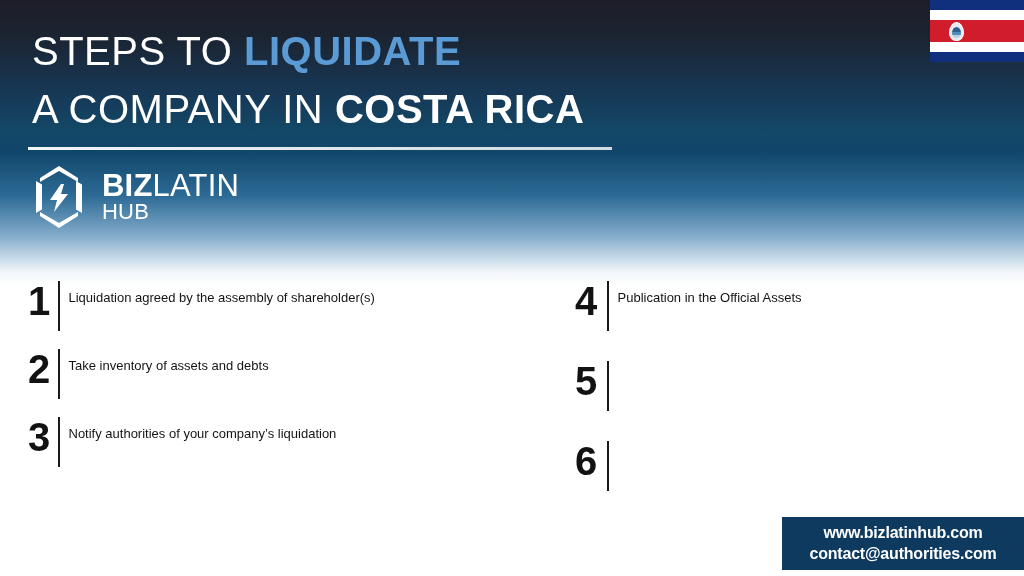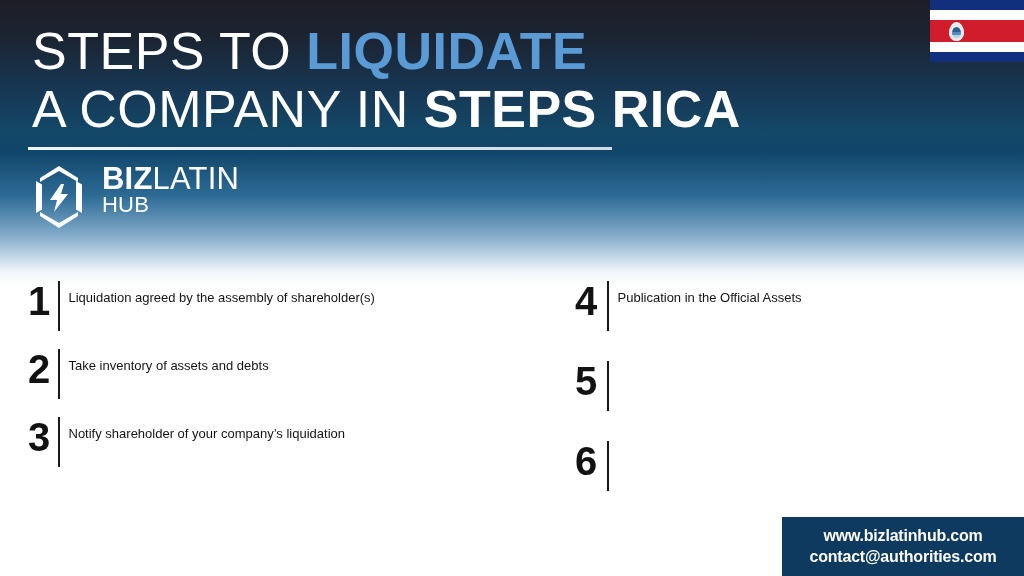--- a/index.html
+++ b/index.html
@@ -55,39 +55,39 @@
     position:absolute;
     left:2px; top:4px;
     width:9px; height:11px;
     border-radius:50% 50% 45% 45% / 55% 55% 45% 45%;
     background:linear-gradient(to bottom,#2a5f8f 0%,#2a5f8f 45%,#4f8cc0 46%,#4f8cc0 70%,#b8cfe0 71%,#b8cfe0 100%);
   }
 
   
   .title-block { position:absolute; left:32px; top:22px; width:700px; }
   .title-line {
-    font-size:52px;
+    font-size:40px;
     line-height:58px;
     letter-spacing:0.5px;
     white-space:nowrap;
     color:#ffffff;
     font-weight:300;
   }
   .title-line .accent { color:#5b9bd5; font-weight:700; }
   .title-line .strongw { color:#ffffff; font-weight:700; }
 
   .title-rule {
     position:absolute;
     left:28px; top:147px;
     width:584px; height:3px;
     background:linear-gradient(to right, rgba(255,255,255,0.95), rgba(255,255,255,0.80));
   }
 
   
-  .logo { position:absolute; left:28px; top:164px; display:flex; gap:12px; }
+  .logo { position:absolute; left:28px; top:164px; display:flex; align-items:center; gap:12px; }
   .logo-mark { width:62px; height:66px; flex:none; }
   .logo-text { color:#ffffff; line-height:0.98; }
   .logo-text .l1 { font-size:31px; letter-spacing:0.2px; font-weight:300; }
   .logo-text .l1 b { font-weight:800; }
   .logo-text .l2 { font-size:22px; letter-spacing:0.2px; font-weight:300; }
 
   
   .steps { position:absolute; left:0; top:281px; width:1024px; height:230px; }
   .col { position:absolute; top:0; }
   .col-left  { left:28px;  width:470px; }
@@ -124,21 +124,21 @@
     padding-top:3px;
   }
 
   .col-right .step { margin-bottom:30px; }
   .col-right .step-num { min-width:32px; }
 
   
   .contact-box {
     position:absolute;
     left:782px; top:517px;
-    width:242px; height:59px;
+    width:242px; height:53px;
     background:#0e3a60;
     display:flex;
     flex-direction:column;
     align-items:center;
     justify-content:center;
     gap:1px;
   }
   .contact-box div {
     color:#ffffff;
     font-size:16px;
@@ -158,21 +158,21 @@
     <div class="band b-red"></div>
     <div class="band b-wht-bot"></div>
     <div class="band b-blue-bot"></div>
     <div class="crest">
       <div class="crest-inner"></div>
     </div>
   </div>
 
   <div class="title-block">
     <div class="title-line"><span>STEPS TO </span><span class="accent">LIQUIDATE</span></div>
-    <div class="title-line"><span>A COMPANY IN </span><span class="strongw">STEPS RICA</span></div>
+    <div class="title-line"><span>A COMPANY IN </span><span class="strongw">COSTA RICA</span></div>
   </div>
   <div class="title-rule"></div>
 
   <div class="logo">
     <svg class="logo-mark" viewBox="0 0 62 66">
       <g fill="#ffffff">
         <path d="M31 2 L50 14 L50 18 L44 14.5 L31 7 L18 14.5 L12 18 L12 14 Z"></path>
         <path d="M8 17 L14 20.5 L14 45.5 L8 49 Z"></path>
         <path d="M48 17 L54 20.5 L54 49 L48 45.5 Z"></path>
         <path d="M12 48 L12 52 L31 64 L50 52 L50 48 L44 51.5 L31 59 L18 51.5 Z"></path>
@@ -194,21 +194,21 @@
         <div class="step-text">Liquidation agreed by the assembly of shareholder(s)</div>
       </div>
       <div class="step">
         <div class="step-num">2</div>
         <div class="step-bar"></div>
         <div class="step-text">Take inventory of assets and debts</div>
       </div>
       <div class="step">
         <div class="step-num">3</div>
         <div class="step-bar"></div>
-        <div class="step-text">Notify shareholder of your company’s liquidation</div>
+        <div class="step-text">Notify authorities of your company’s liquidation</div>
       </div>
     </div>
 
     <div class="col col-right">
       <div class="step">
         <div class="step-num">4</div>
         <div class="step-bar"></div>
         <div class="step-text">Publication in the Official Assets</div>
       </div>
       <div class="step">

